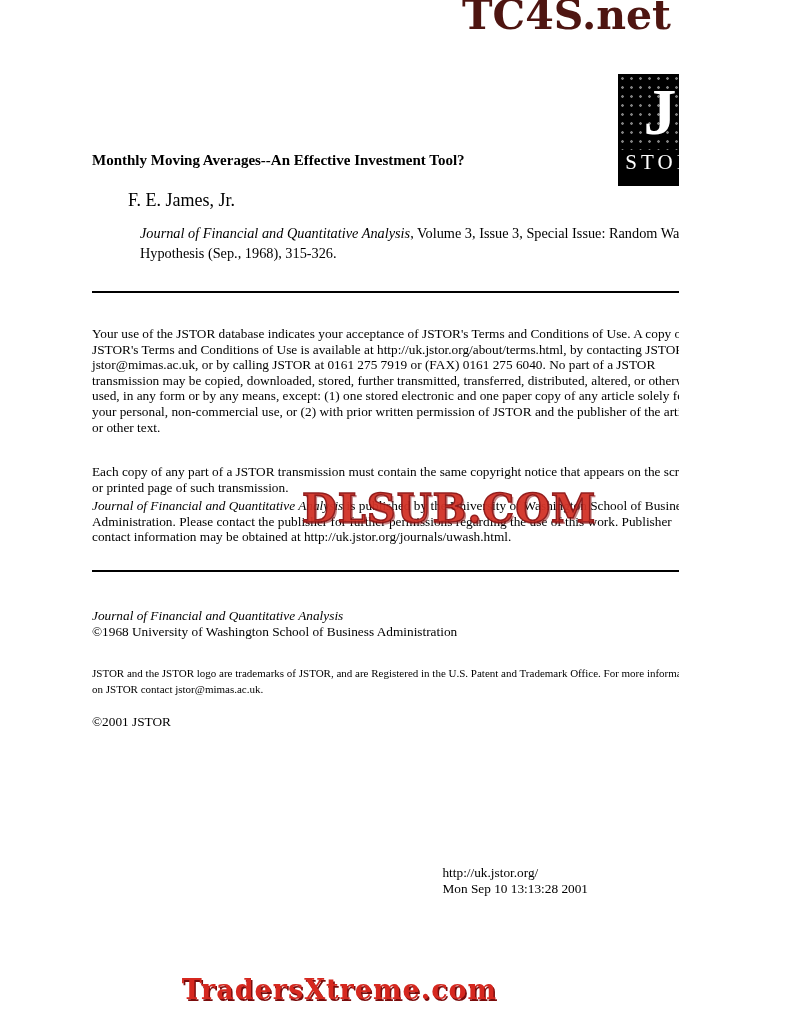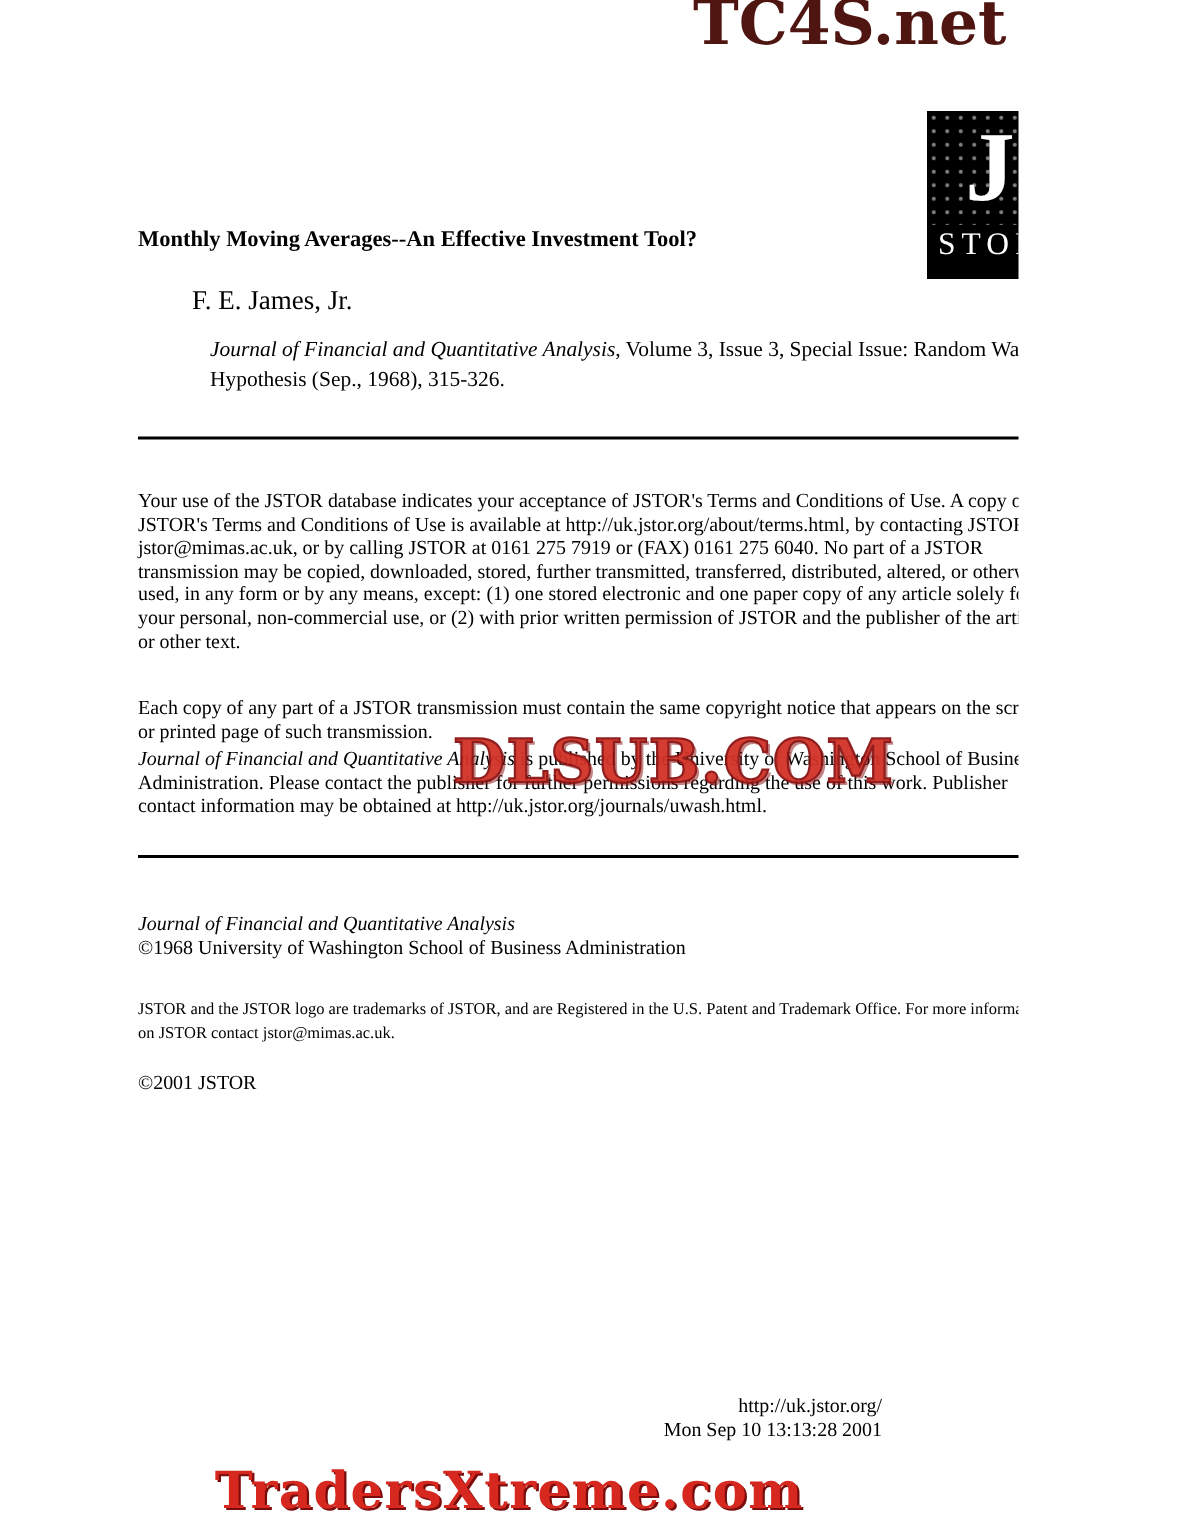--- a/index.html
+++ b/index.html
@@ -37,21 +37,21 @@
     letter-spacing: 1px;
     opacity: 0.95;
     margin-left: 44px;
   }
   .wm-bottom {
     position: absolute;
     top: 974px;
     left: 50%;
     transform: translateX(-50%);
     font-family: "DejaVu Serif", serif;
-    font-size: 34px;
+    font-size: 27px;
     font-weight: bold;
     color: #d6281f;
     text-shadow: 1.5px 1.5px 0 #7a0c0c;
     letter-spacing: 1px;
   }
 
   
   .logo {
     position: absolute;
     left: 618px;
@@ -158,22 +158,21 @@
   }
   .copy2001 {
     position: absolute;
     left: 92px;
     top: 714px;
     font-size: 13.3px;
   }
   .retrieved {
     position: absolute;
     right: 91px;
-    top: 929px;
-    text-align: right;
+    top: 865px;
     font-size: 13.3px;
     line-height: 16px;
   }
 </style>
 </head>
 <body>
 
 <div class="page">
 
   <div class="wm-top">TC4S.net</div>

